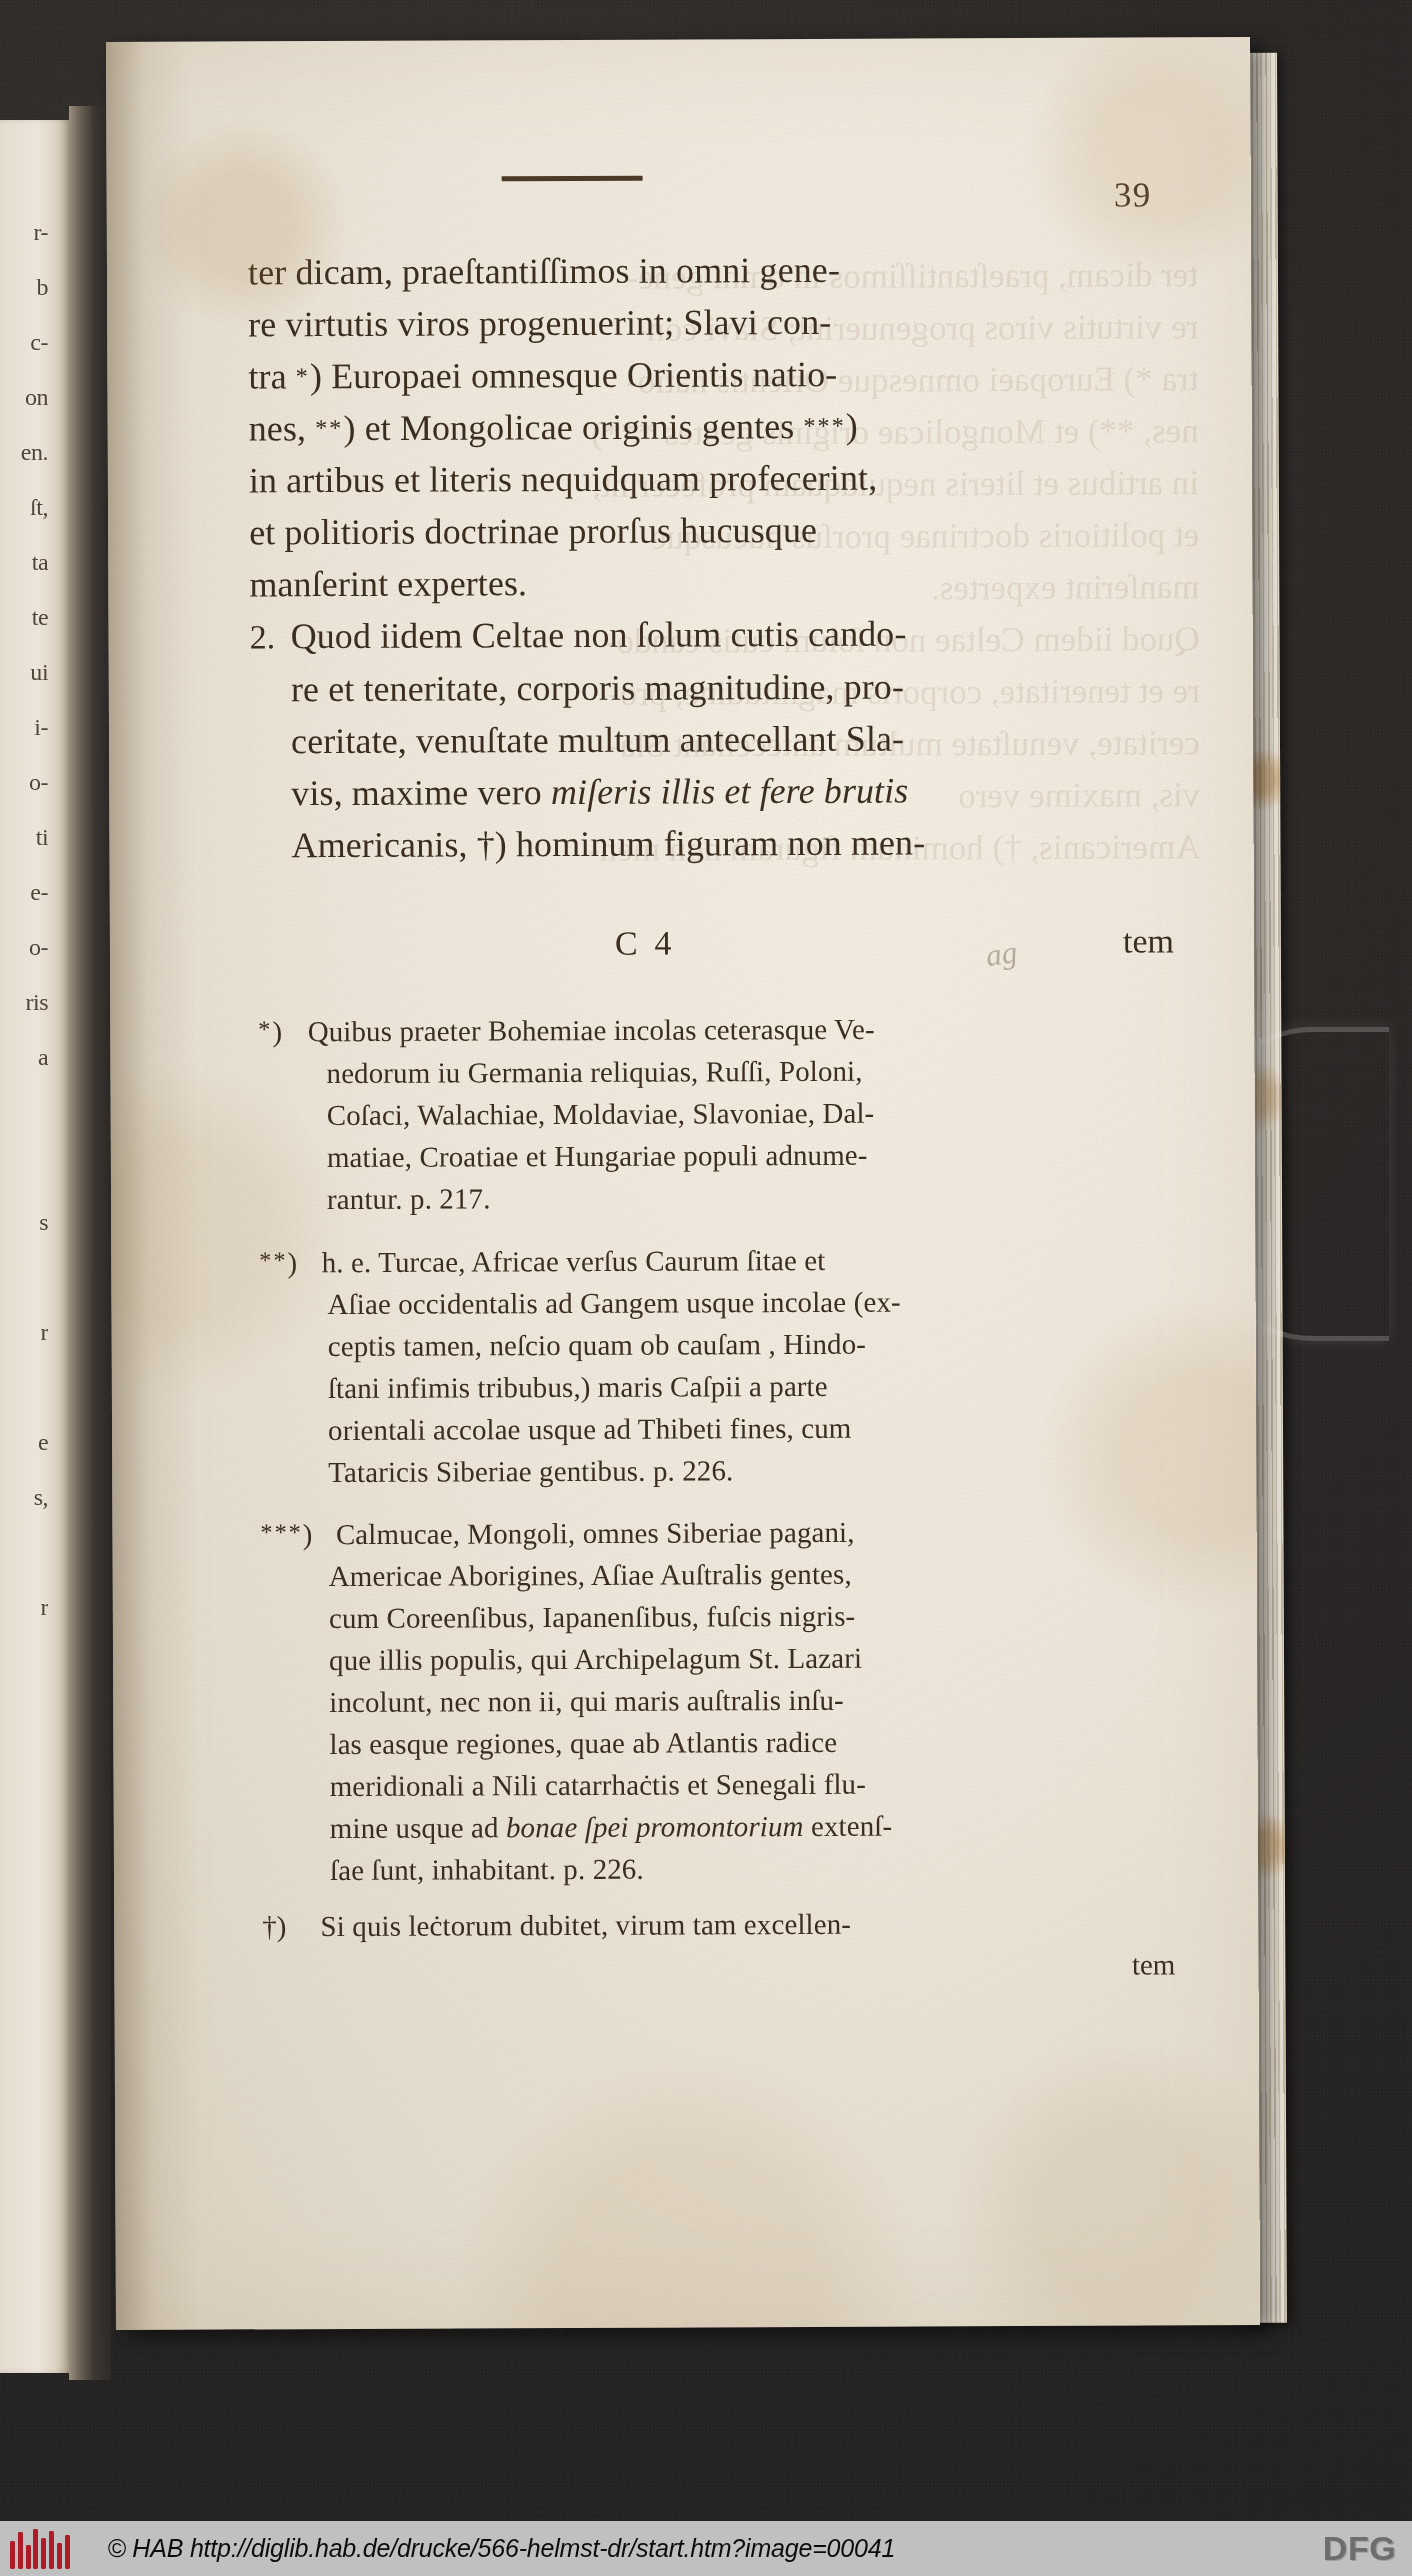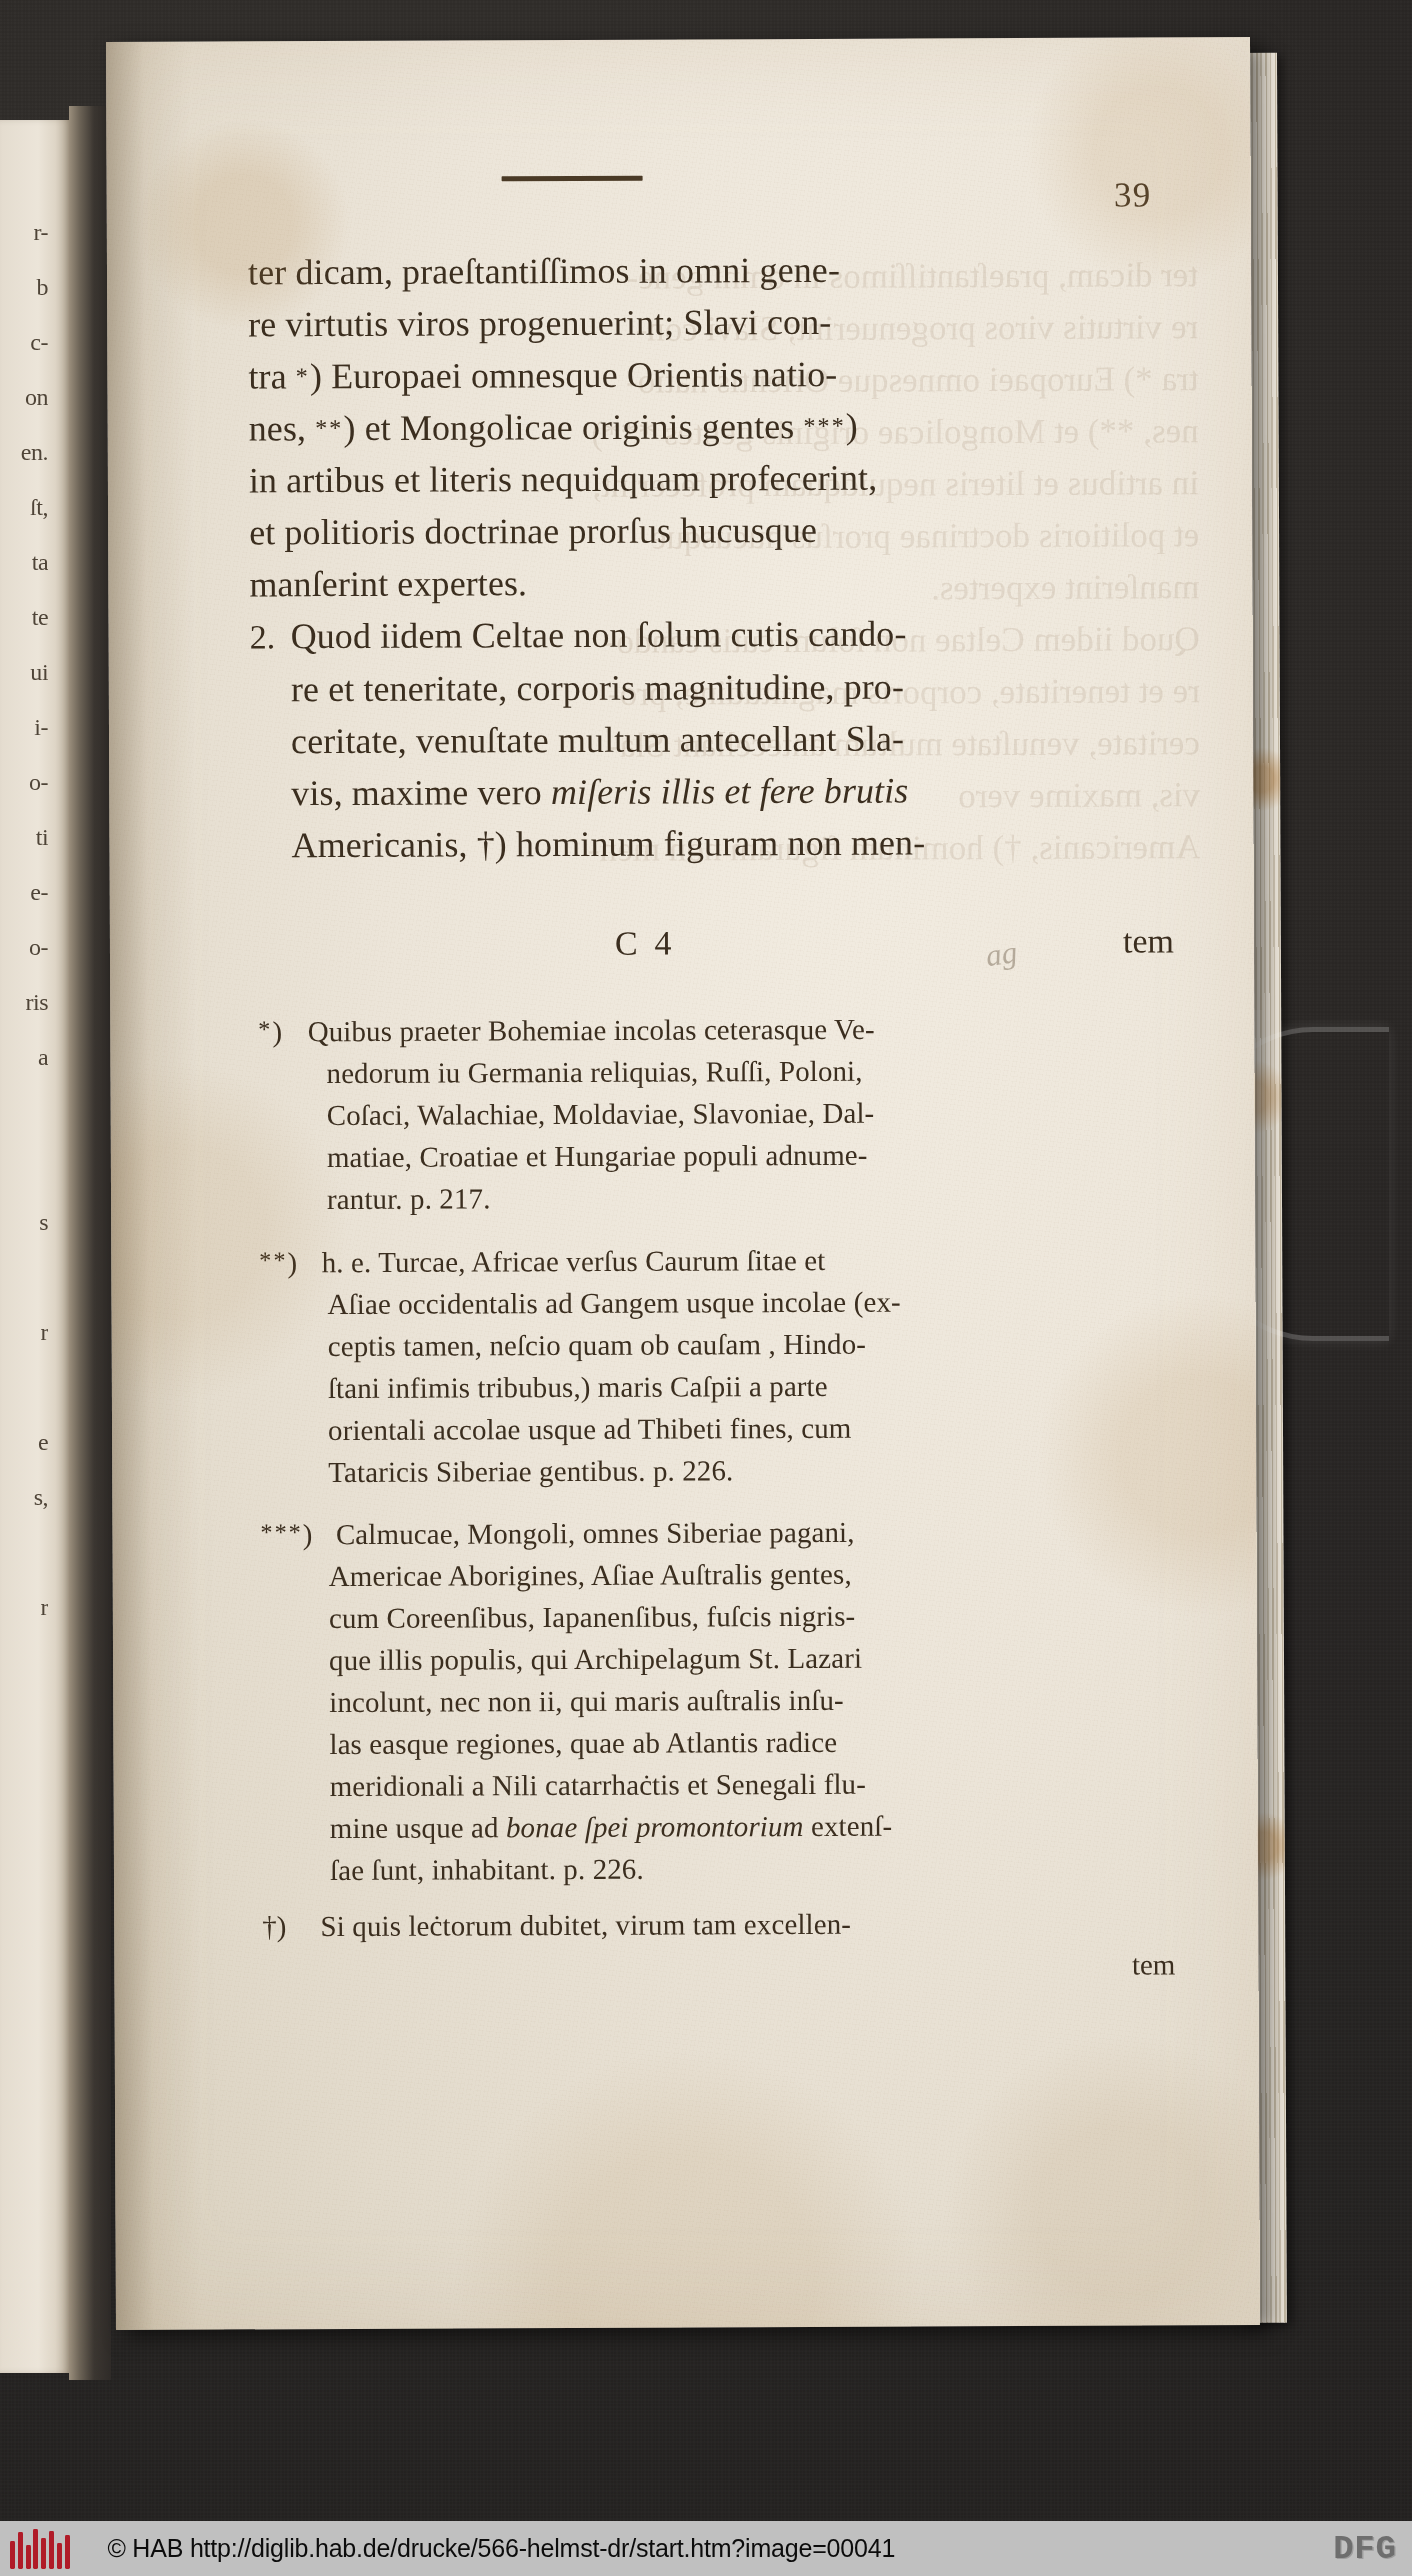--- a/index.html
+++ b/index.html
@@ -195,24 +195,25 @@
     font-family:"Liberation Sans", sans-serif;
   }
   #hab-logo{
     width:79px;height:40px;margin-left:10px;flex:none;
     display:flex;align-items:flex-end;gap:2.8px;
   }
   #hab-logo i{display:block;width:5px;background:#b01b28;border-radius:1.4px;}
   #footer-text{
     font-size:25px;color:#0c0c0c;margin-left:18.4px;white-space:nowrap;
     letter-spacing:-0.2px;
+    font-style:italic;
   }
   #dfg-logo{
     margin-left:auto;margin-right:15.5px;
-    font-family:Liberation Mono, monospace;
+    font-family:Liberation Sans, sans-serif;
     font-weight:bold;font-size:34px;color:#6e6e6e;
     letter-spacing:0.7px;
     text-shadow:1.4px 1.4px 0 #9d9d9d;
   }
 </style>
 </head>
 <body>
 
 <div id="backdrop"></div>
 

